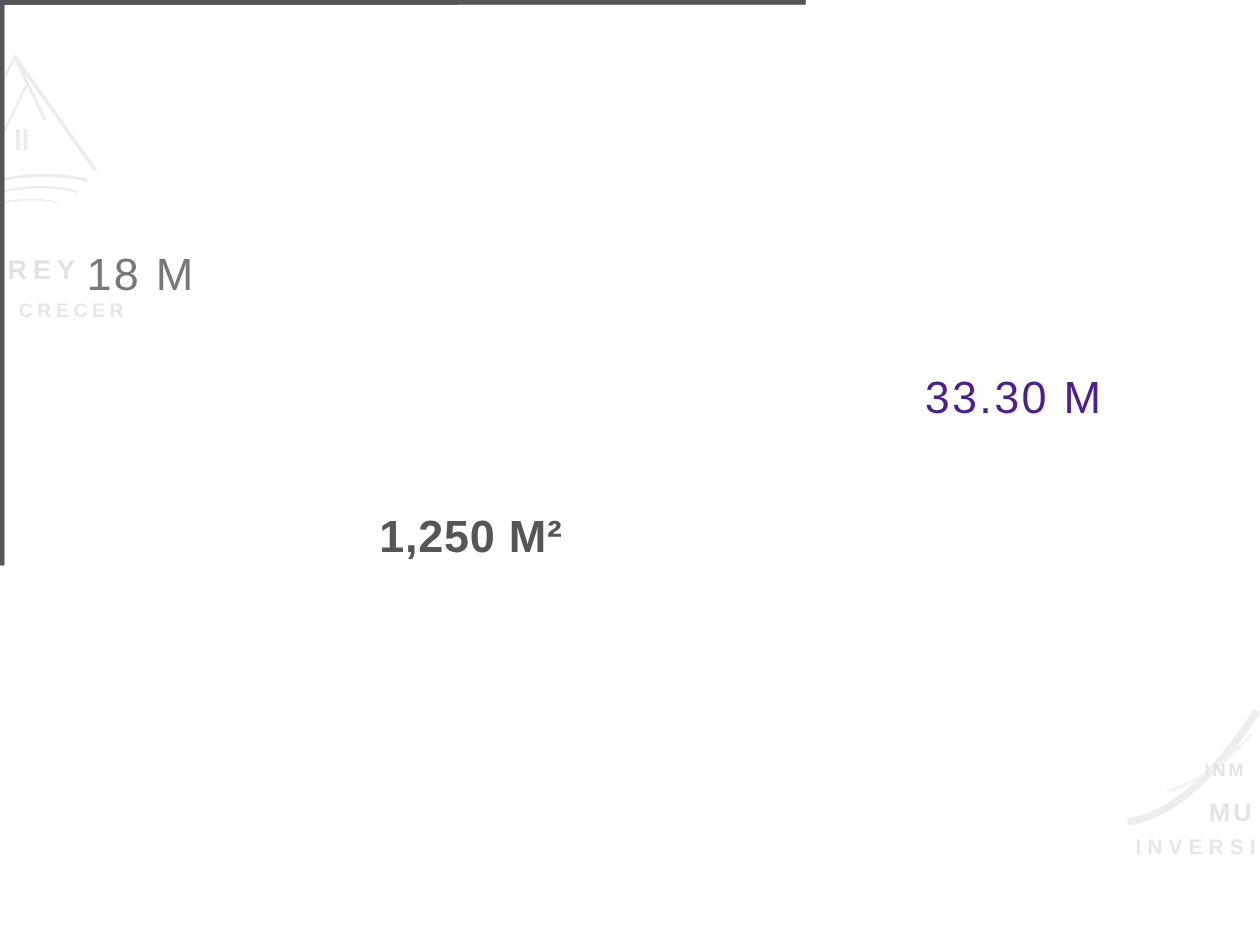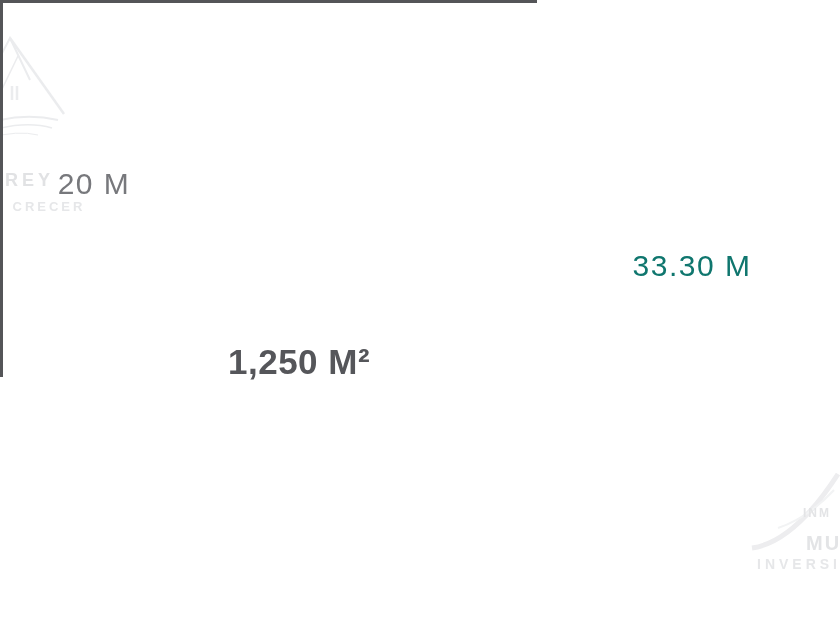--- a/index.html
+++ b/index.html
@@ -26,42 +26,42 @@
 
   
   .dim{
     position:absolute;z-index:4;
     color:#85868a;
     font-size:30px;
     letter-spacing:1.5px;
     white-space:nowrap;
   }
   #dim-top-left{left:38px; top:167px; width:112px; text-align:center; color:#77787c;}
-  #dim-right  {left:612px; top:249px; width:160px; text-align:center; color:#0f766e;}
+  #dim-right  {left:596px; top:249px; width:160px; text-align:center; color:#4c1d95;}
 
   .area-label{
     position:absolute;z-index:5;
     left:228px; top:338px;
-    width:172px; 
+    width:172px; text-align:center;
     background:#ffffff;
     padding:4px 0 8px 0;
     color:#55565a;
-    font-size:35px;
+    font-size:30px;
     font-weight:700;
     letter-spacing:0.5px;
     white-space:nowrap;
   }
 
   
   .wm{position:absolute;z-index:1;color:#e4e5e7;white-space:nowrap;font-weight:700;}
   .wm-svg{position:absolute;z-index:1;}
   #wm-tl-line1{left:-12px;top:170px;font-size:18px;letter-spacing:4px;color:#e1e2e4;}
   #wm-tl-line2{left:-6px;top:199px;font-size:13px;letter-spacing:3px;color:#e6e7e9;}
   #wm-br-line1{left:803px;top:506px;font-size:12px;letter-spacing:2px;color:#e3e4e6;}
-  #wm-br-line2{left:806px;top:532px;font-size:20px;letter-spacing:2px;color:#e3e4e6;}
+  #wm-br-line2{left:806px;top:532px;font-size:17px;letter-spacing:2px;color:#e3e4e6;}
   #wm-br-line3{left:757px;top:556px;font-size:14px;letter-spacing:4px;color:#e6e7e9;}
 </style>
 </head>
 <body>
 
 <div class="stage">
 
   <svg class="wm-svg" style="left:-8px;top:28px;" width="100" height="112" viewBox="0 0 100 112" fill="none" stroke="#ebecee" stroke-width="2">
     <path d="M-4 52 L18 10 L38 52"></path>
     <path d="M18 10 L72 86" stroke-width="2.5"></path>
@@ -81,18 +81,18 @@
   <div class="wm" id="wm-br-line1">INM</div>
   <div class="wm" id="wm-br-line2">MU</div>
   <div class="wm" id="wm-br-line3">INVERSIO</div>
 
   <div class="line h" id="line-top-left"></div>
   <div class="line v" id="line-vertical"></div>
   <div class="line h" id="line-right-top"></div>
   <div class="line h" id="line-bottom-left"></div>
   <div class="line h" id="line-bottom"></div>
 
-  <div class="dim" id="dim-top-left">20 M</div>
+  <div class="dim" id="dim-top-left">18 M</div>
   <div class="dim" id="dim-right">33.30 M</div>
 
   <div class="area-label">1,250 M²</div>
 
 </div>
 
 </body></html>

